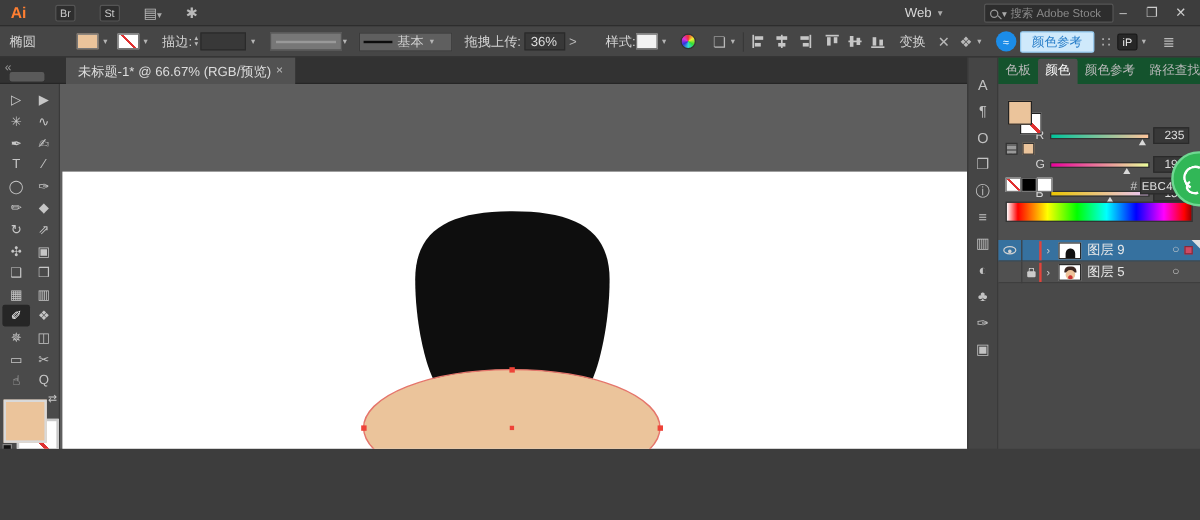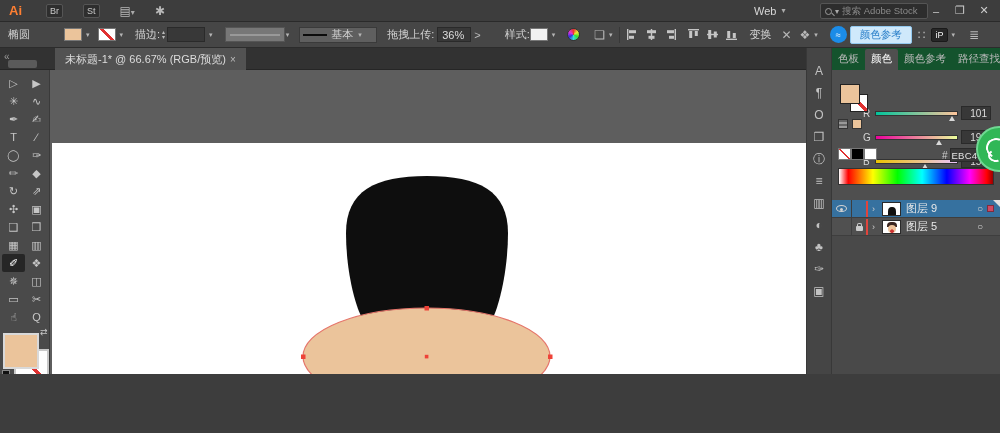--- a/index.html
+++ b/index.html
@@ -356,21 +356,21 @@
       <div id="cp-chip"></div>
 
       <div id="sliders">
 
       <div class="slider-row" style="top: 36px;">
             <span class="sl">R</span>
             <span class="track" style="background: linear-gradient(90deg, rgb(0, 196, 155), rgb(255, 196, 155));"></span>
             <span class="track-wrap">
               <span class="marker" style="left: calc(92.2% - 3px);"></span>
             </span>
-            <span class="val">101</span>
+            <span class="val">235</span>
           </div>
           <div class="slider-row" style="top: 60px;">
             <span class="sl">G</span>
             <span class="track" style="background: linear-gradient(90deg, rgb(235, 0, 155), rgb(235, 255, 155));"></span>
             <span class="track-wrap">
               <span class="marker" style="left: calc(76.9% - 3px);"></span>
             </span>
             <span class="val">196</span>
           </div>
           <div class="slider-row" style="top: 84px;">

